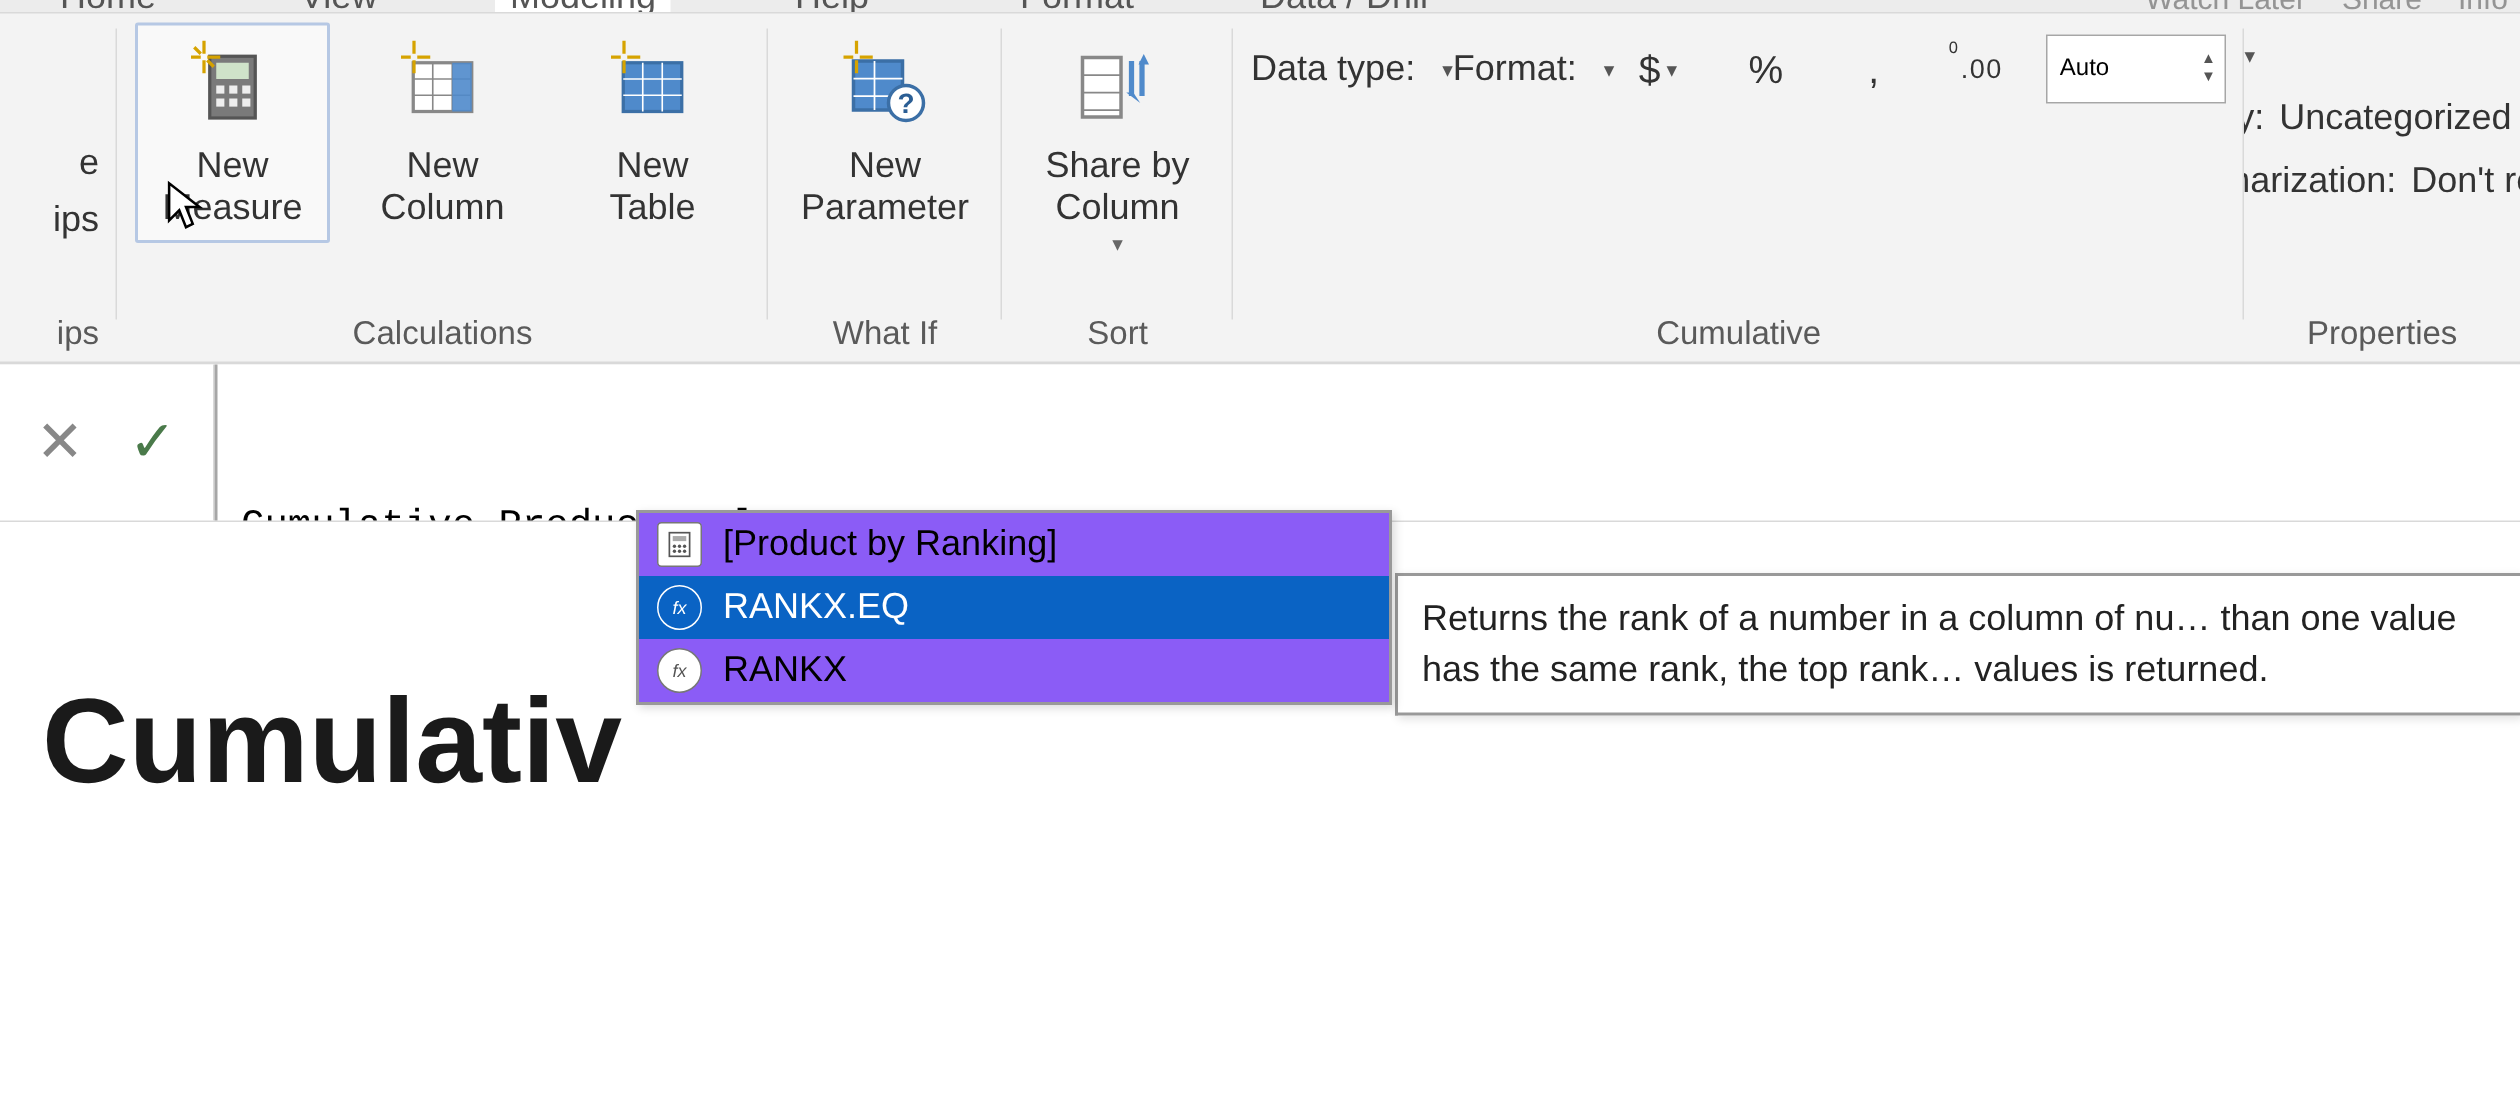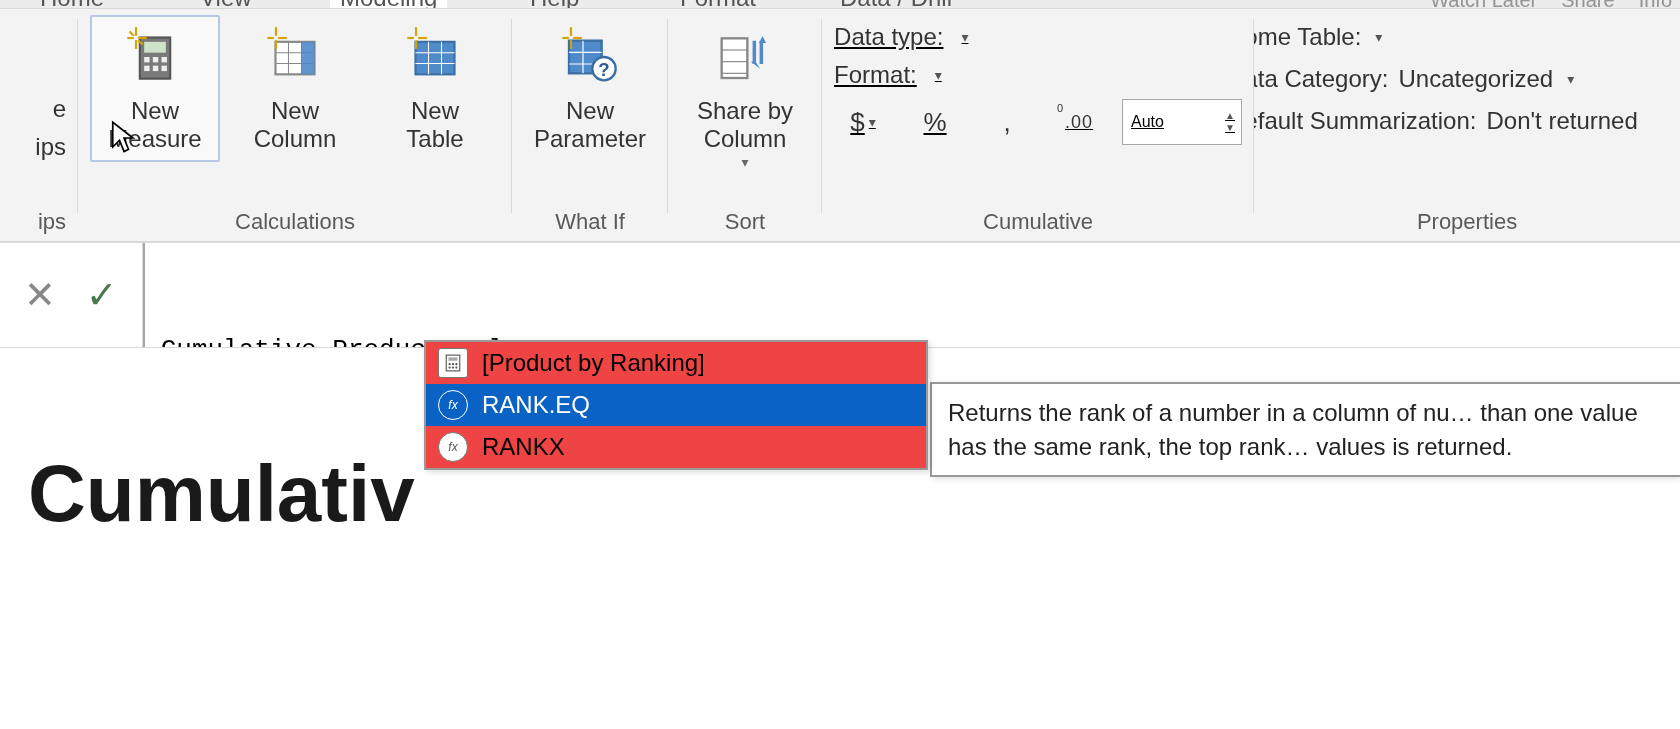--- a/index.html
+++ b/index.html
@@ -128,25 +128,23 @@
     top:0;
     left:0;
     width:26px;
     height:26px;
   }
   .spark svg{width:100%;height:100%;}
 
   
   .fmt-rows{
     display:flex;
-    flex-direction:column;
-    gap:10px;
+    flex-direction:row;
     padding-top:8px;
     min-width:360px;
-    text-decoration:underline;
   }
   .fmt-row{
     display:flex;
     align-items:center;
     gap:14px;
     font-size:24px;
     color:var(--ribbon-text);
   }
   .fmt-label{white-space:nowrap;}
   .dropdown-caret{font-size:14px;color:#555;margin-left:4px;}
@@ -253,21 +251,21 @@
     position:relative;
     white-space:pre;
     overflow:hidden;
   }
 
   
   .intellisense{
     position:absolute;
     left:424px;
     top:340px;
-    background:#ef4444;
+    background:#8b5cf6;
     border:2px solid var(--intellisense-border);
     width:500px;
     box-shadow:2px 2px 6px rgba(0,0,0,0.15);
     z-index:10;
     font-size:24px;
   }
   .intel-item{
     display:flex;
     align-items:center;
     gap:14px;
@@ -594,21 +592,21 @@
           <circle cx="11" cy="9" r="1" fill="currentColor"></circle>
           <circle cx="5" cy="12" r="1" fill="currentColor"></circle>
           <circle cx="8" cy="12" r="1" fill="currentColor"></circle>
           <circle cx="11" cy="12" r="1" fill="currentColor"></circle>
         </svg>
       </span>
       <span>[Product by Ranking]</span>
     </div>
     <div class="intel-item sel">
       <span class="intel-icon">fx</span>
-      <span>RANK.EQ</span>
+      <span>RANKX.EQ</span>
     </div>
     <div class="intel-item">
       <span class="intel-icon">fx</span>
       <span>RANKX</span>
     </div>
   </div>
 
 <div class="intel-tooltip">Returns the rank of a number in a column of nu… than one value has the same rank, the top rank… values is returned.</div>
 
 </body></html>

